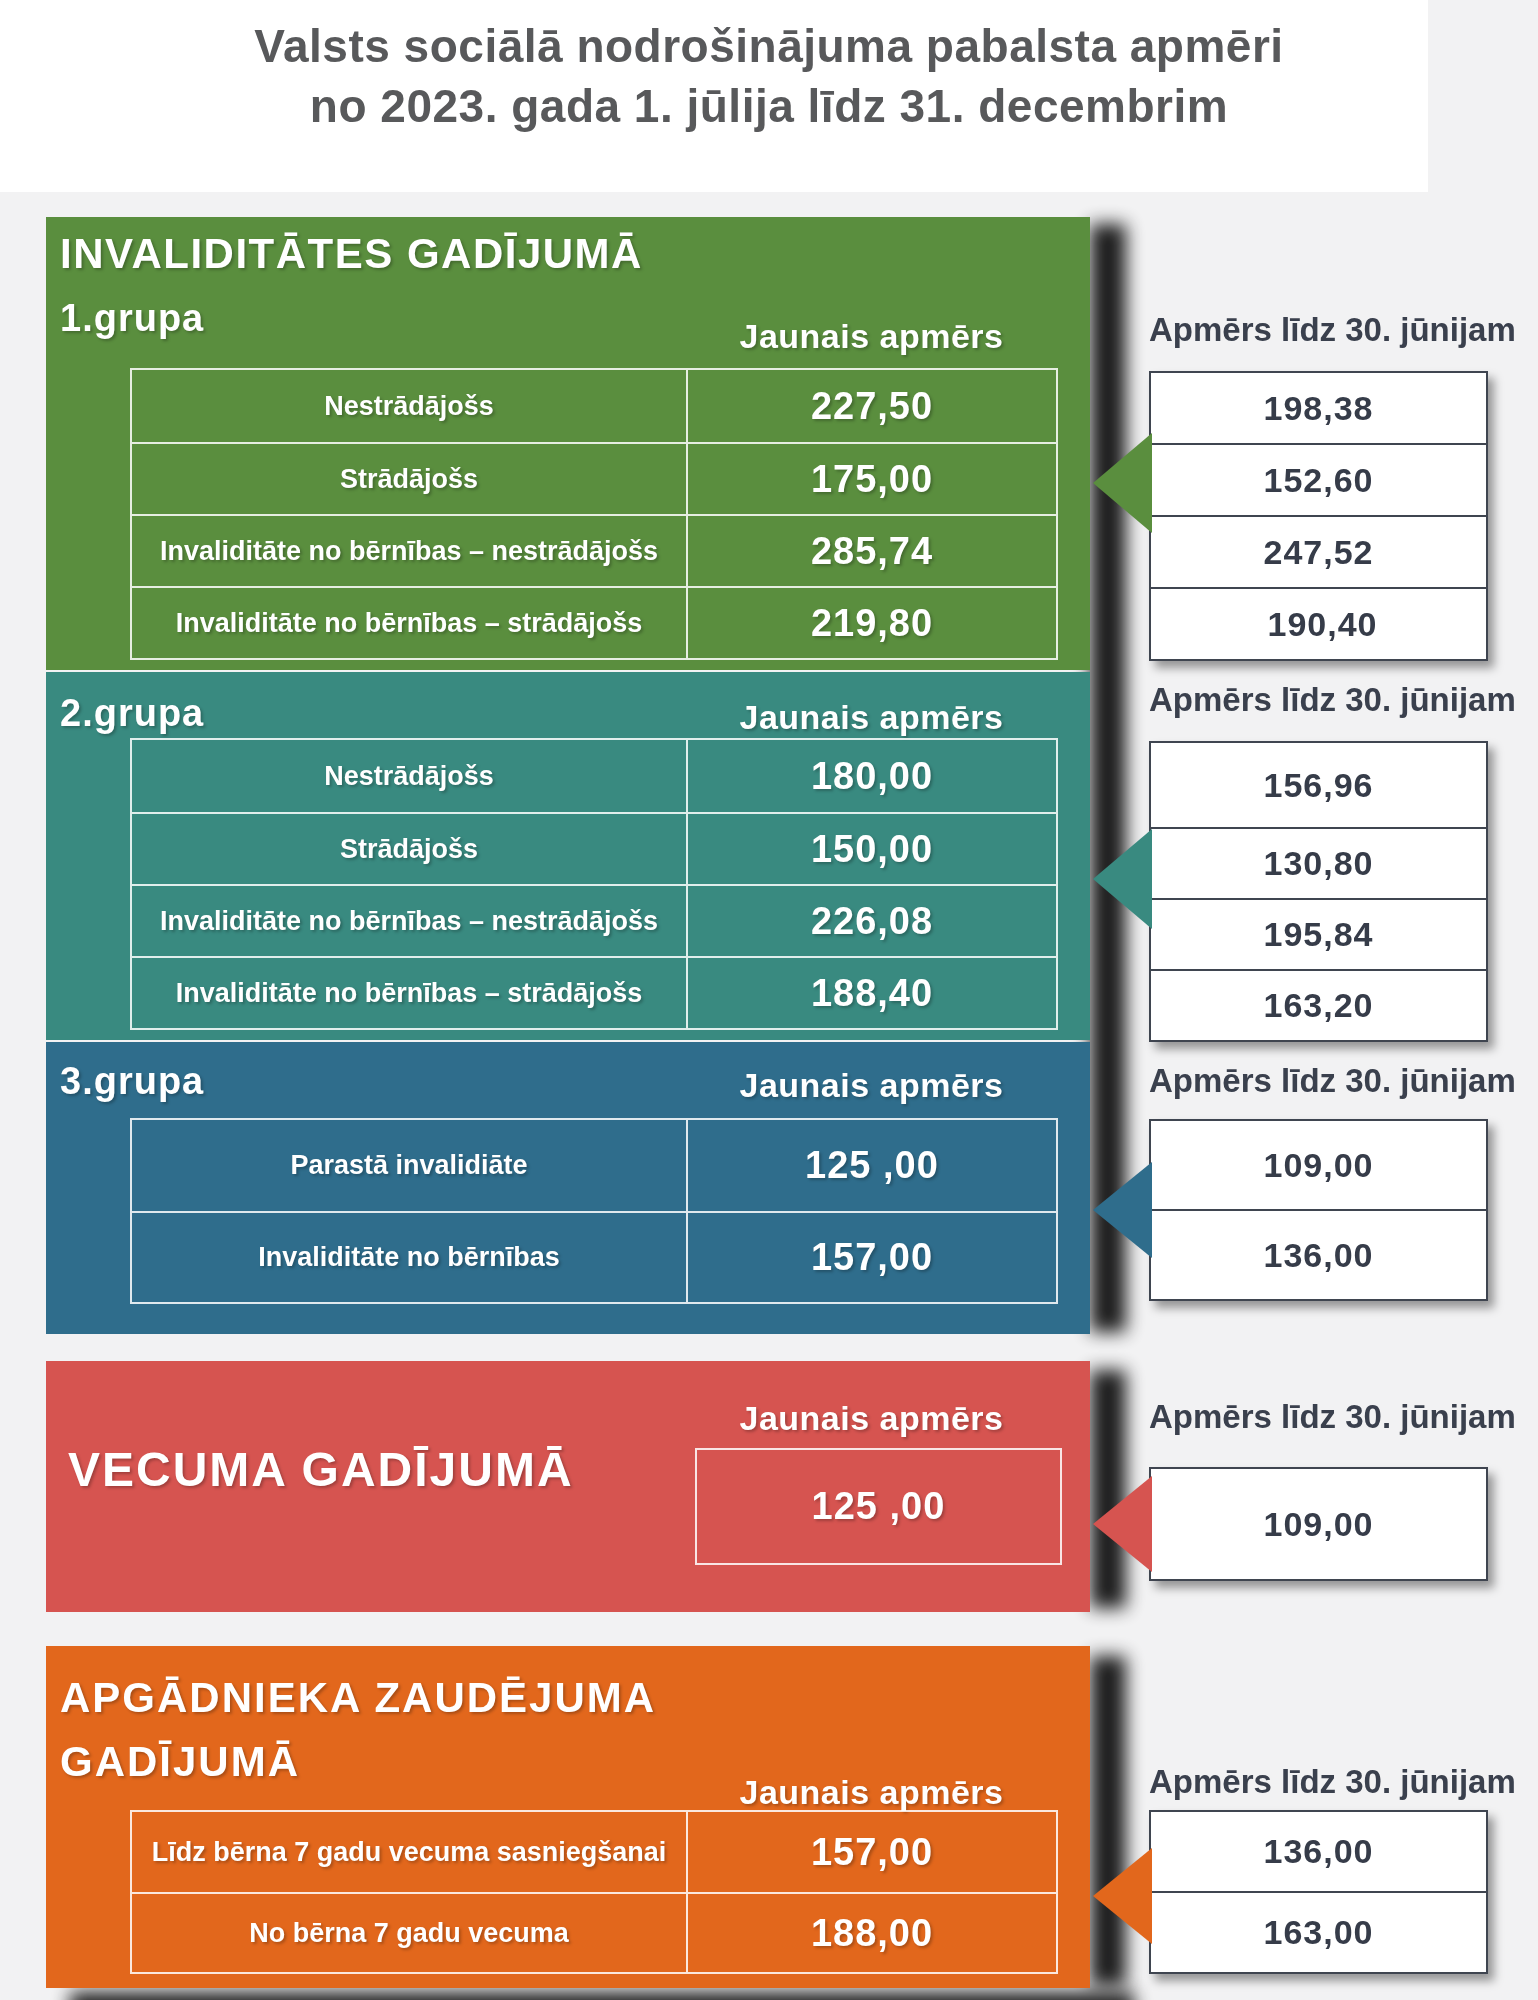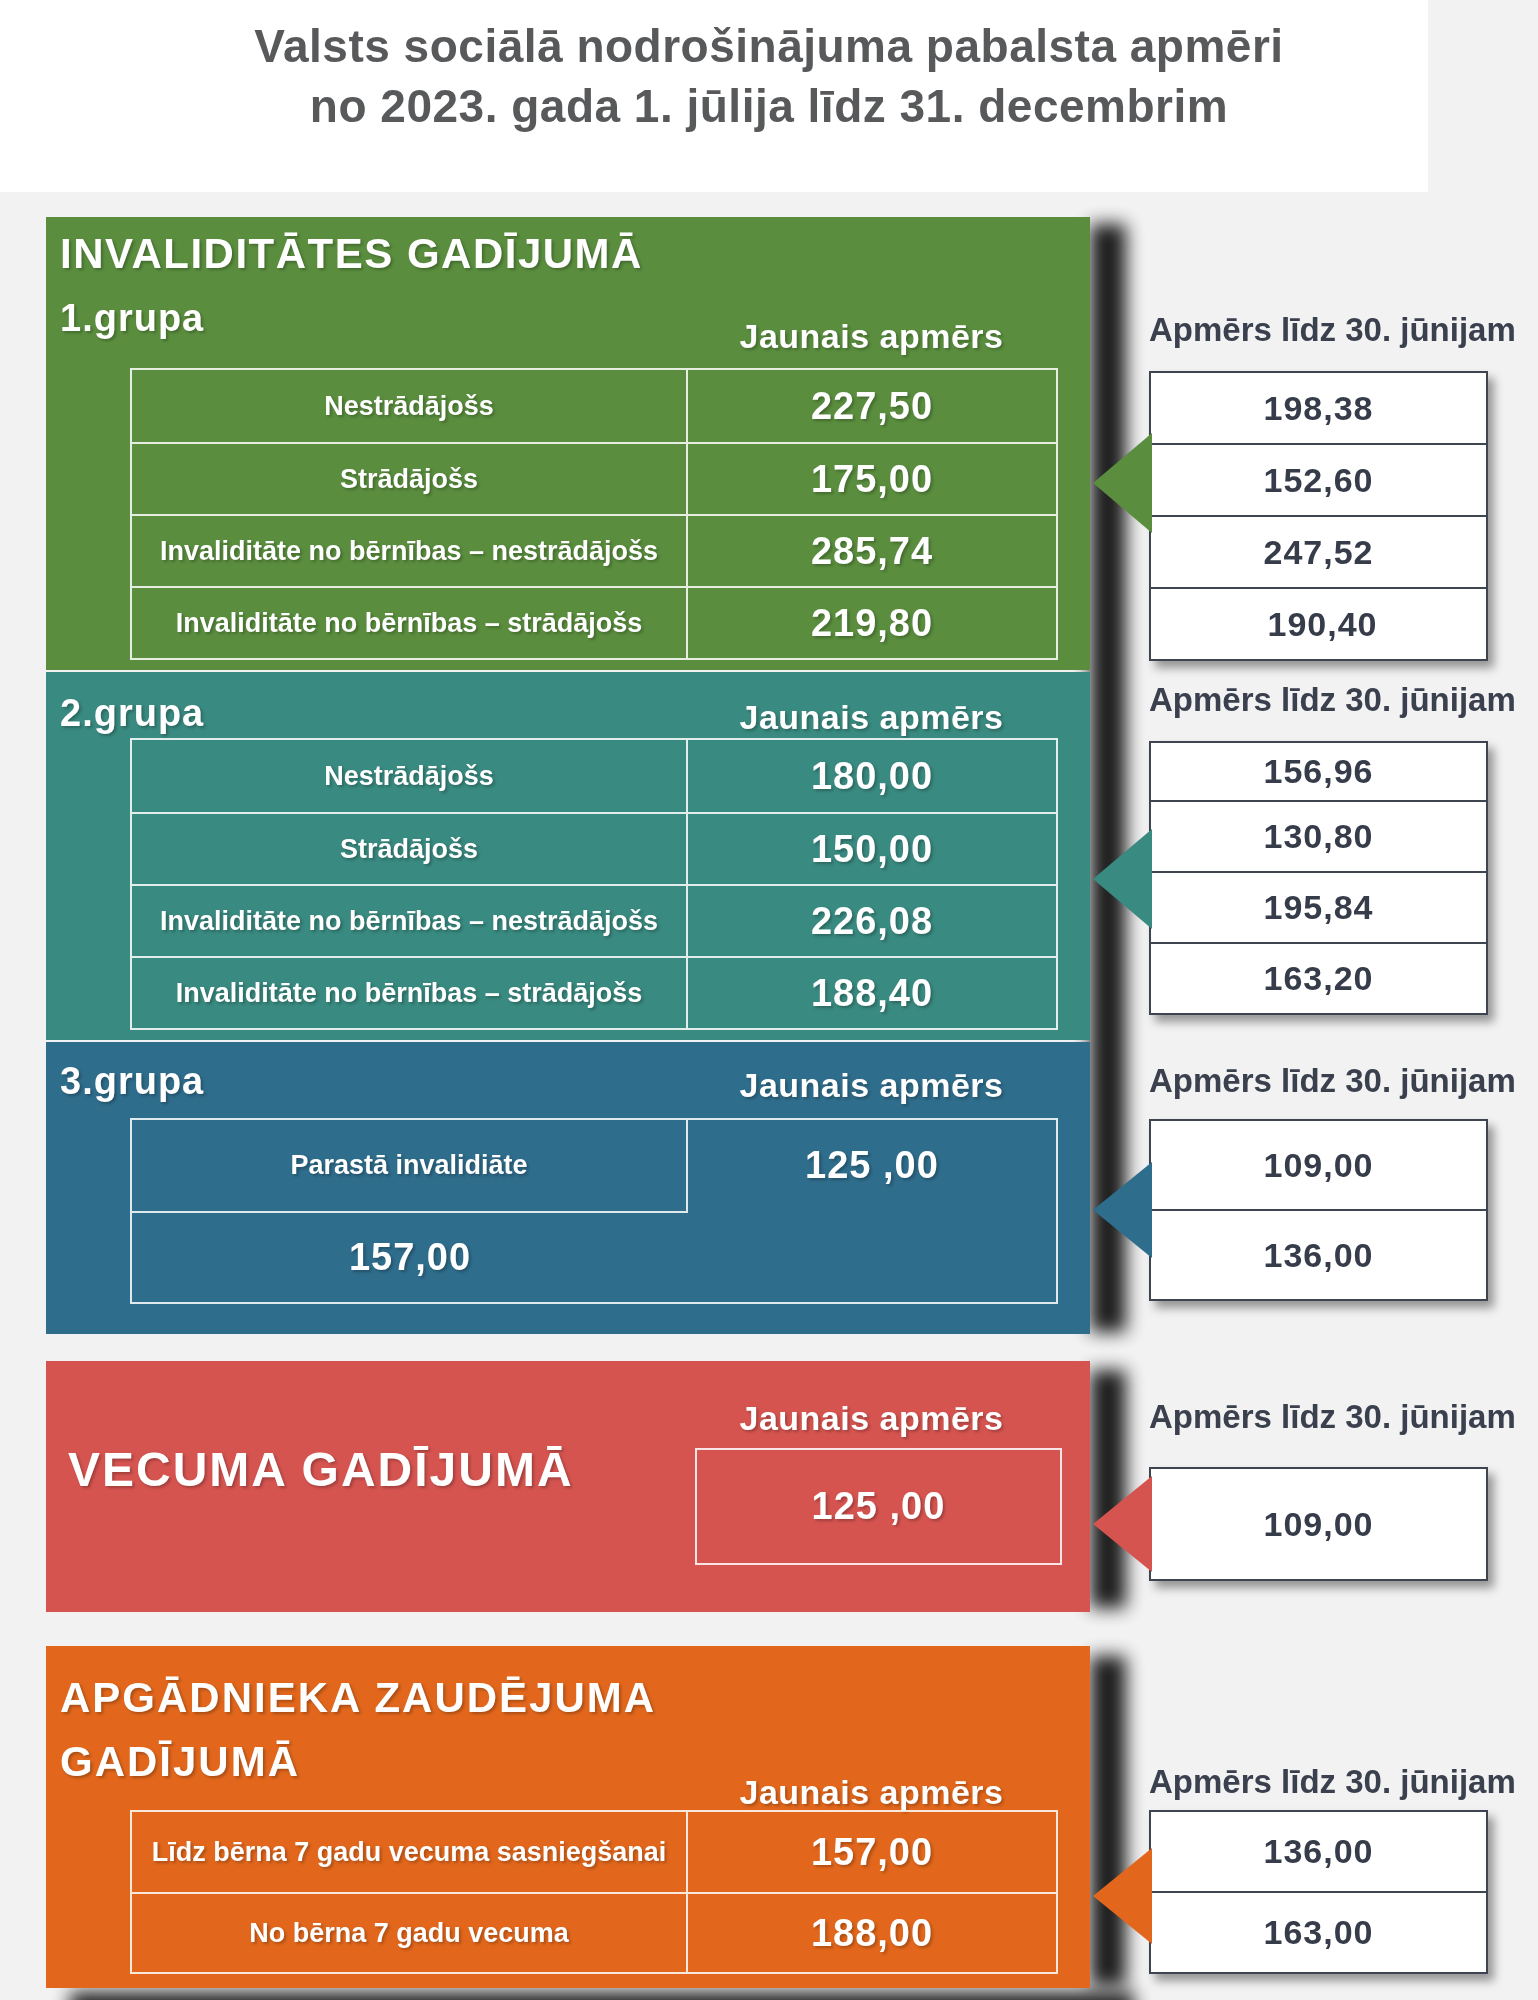--- a/index.html
+++ b/index.html
@@ -118,20 +118,21 @@
       <div class="cell val bt">188,40</div>
     </div>
   </section>
 
   <section class="panel panel-blue">
     <div class="grp-name" style="top:18px;">3.grupa</div>
     <div class="col-head" style="top:24px;">Jaunais apmērs</div>
     <div class="ptable rows91" style="top:76px;">
       <div class="cell lbl">Parastā invalidiāte</div>
       <div class="cell val">125 ,00</div>
+      <div class="cell lbl bt">Invaliditāte no bērnības</div>
       <div class="cell val bt">157,00</div>
     </div>
   </section>
 
   <section class="panel panel-red">
     <div class="red-title">VECUMA GADĪJUMĀ</div>
     <div class="col-head" style="top:38px;">Jaunais apmērs</div>
     <div class="red-valbox">125 ,00</div>
   </section>
 
@@ -152,21 +153,21 @@
   <div class="rhead" style="top:311px;">Apmērs līdz 30. jūnijam</div>
   <div class="rboxes" style="top:371px;">
     <div class="rrow" style="height:70px;">198,38</div>
     <div class="rrow" style="height:70px;">152,60</div>
     <div class="rrow" style="height:70px;">247,52</div>
     <div class="rrow" style="height:70px;padding-left:8px;">190,40</div>
   </div>
 
   <div class="rhead" style="top:681px;">Apmērs līdz 30. jūnijam</div>
   <div class="rboxes" style="top:741px;">
-    <div class="rrow" style="height:57px;border-radius:7px;">156,96</div>
+    <div class="rrow" style="height:84px;border-radius:7px;">156,96</div>
     <div class="rrow" style="height:69px;">130,80</div>
     <div class="rrow" style="height:69px;">195,84</div>
     <div class="rrow" style="height:69px;">163,20</div>
   </div>
 
   <div class="rhead" style="top:1062px;">Apmērs līdz 30. jūnijam</div>
   <div class="rboxes" style="top:1119px;">
     <div class="rrow" style="height:88px;">109,00</div>
     <div class="rrow" style="height:88px;">136,00</div>
   </div>

